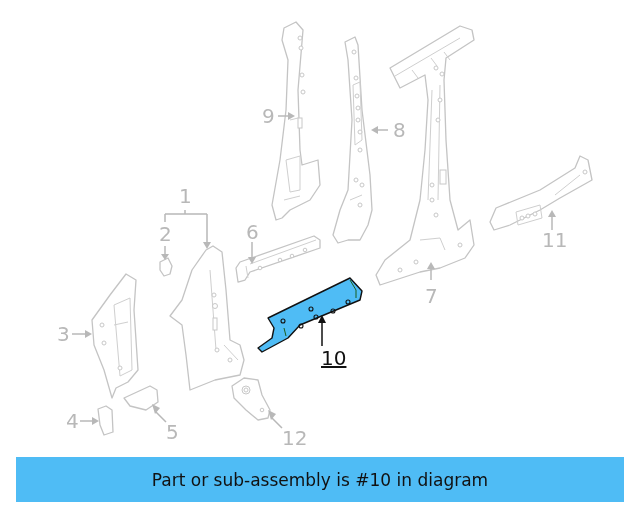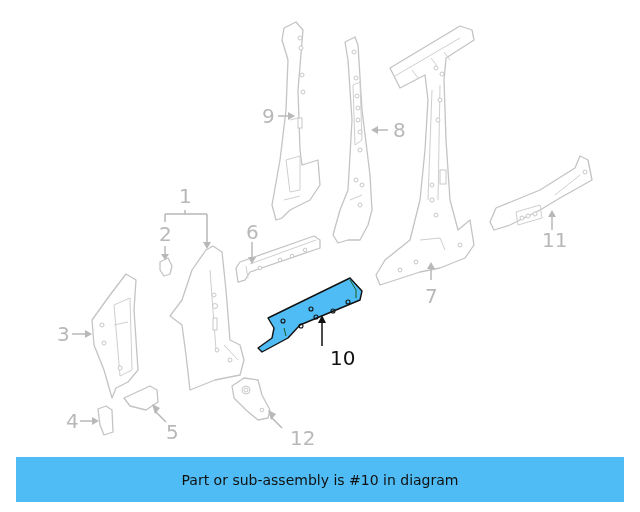--- a/index.html
+++ b/index.html
@@ -2,21 +2,21 @@
 <html><head>
 <meta charset="utf-8">
 <style>
   html, body { margin:0; padding:0; background:#ffffff; }
   body { width:640px; height:512px; position:relative; overflow:hidden; font-family:"DejaVu Sans", sans-serif; }
   #diagram { position:absolute; left:0; top:0; width:640px; height:450px; }
   .callout { position:absolute; font-family:"DejaVu Sans", sans-serif; font-size:20px; color:#b8b8b8; line-height:1; }
   .callout.active { color:#111111; }
   #banner { position:absolute; left:16px; top:457px; width:608px; height:45px; background:#4fbcf5;
             display:flex; flex-direction:column; align-items:center; justify-content:center; }
-  #banner span { font-size:14px; color:#111; line-height:20px; font-family:"DejaVu Sans", sans-serif; }
+  #banner span { font-size:17px; color:#111; line-height:20px; font-family:"DejaVu Sans", sans-serif; }
   .part { fill:#ffffff; stroke:#c4c4c4; stroke-width:1.3; stroke-linejoin:round; }
   .detail { fill:none; stroke:#cfcfcf; stroke-width:1; }
   .hole { fill:#fff; stroke:#c8c8c8; stroke-width:1; }
   .leader { stroke:#b8b8b8; stroke-width:1.5; fill:none; }
   .arrow { fill:#b8b8b8; }
   .hl { fill:#4fbcf5; stroke:#111; stroke-width:1.4; stroke-linejoin:round; }
   .hl-hole { fill:none; stroke:#111; stroke-width:1.1; }
   .hl-detail { fill:none; stroke:#1b5e1b; stroke-width:1; }
 </style>
 </head>
@@ -164,20 +164,20 @@
 
   <span class="callout" style="left:179px;top:186px;">1</span>
   <span class="callout" style="left:159px;top:224px;">2</span>
   <span class="callout" style="left:57px;top:324px;">3</span>
   <span class="callout" style="left:66px;top:411px;">4</span>
   <span class="callout" style="left:166px;top:422px;">5</span>
   <span class="callout" style="left:246px;top:222px;">6</span>
   <span class="callout" style="left:425px;top:286px;">7</span>
   <span class="callout" style="left:393px;top:120px;">8</span>
   <span class="callout" style="left:262px;top:106px;">9</span>
-  <span class="callout active" style="left:330px;top:348px;">10</span>
+  <span class="callout active" style="left:321px;top:348px;text-decoration:underline;">10</span>
   <span class="callout" style="left:542px;top:230px;">11</span>
-  <span class="callout" style="left:282px;top:428px;margin-left:8px;">12</span>
+  <span class="callout" style="left:282px;top:428px;">12</span>
 </div>
 
 <div id="banner">
   <span>Part or sub-assembly is #10 in diagram</span>
 </div>
 
 </body></html>

